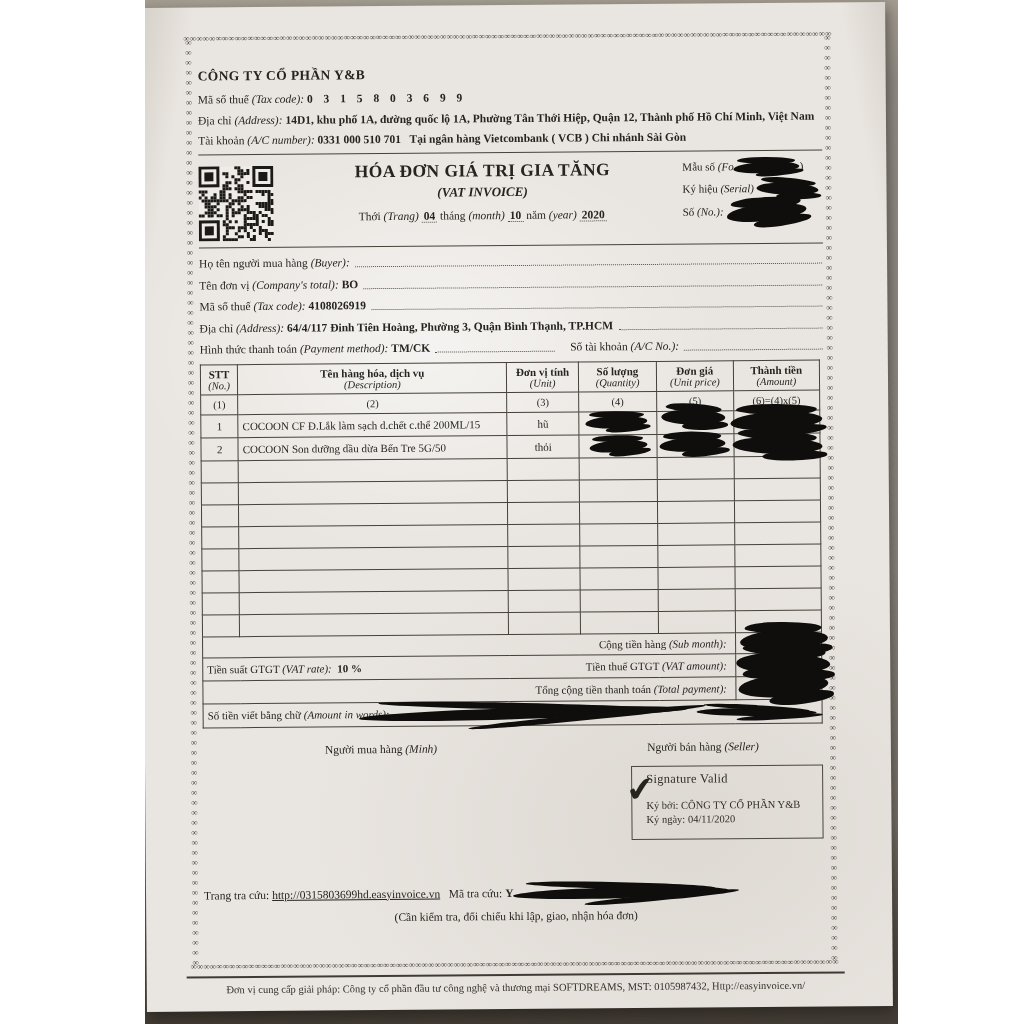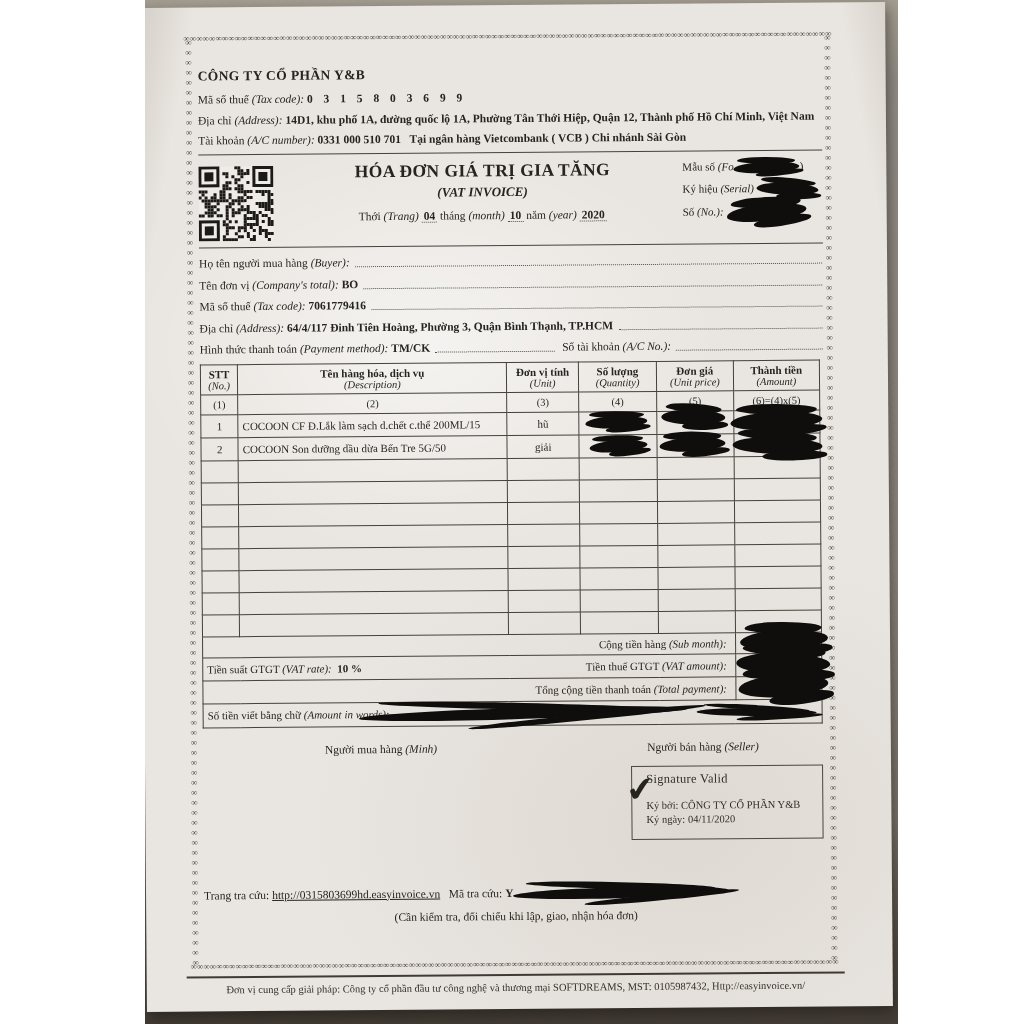--- a/index.html
+++ b/index.html
@@ -391,33 +391,33 @@
             <span class="b"></span>
             <span class="dotfill"></span>
           </div>
           <div class="bline">
             <span>Tên đơn vị</span>&nbsp;<span class="i">(Company's total):</span>&nbsp;
             <span class="b">BO</span>
             <span class="dotfill"></span>
           </div>
           <div class="bline">
             <span>Mã số thuế</span>&nbsp;<span class="i">(Tax code):</span>&nbsp;
-            <span class="b">7061779416</span>
+            <span class="b">4108026919</span>
             <span class="dotfill"></span>
           </div>
           <div class="bline">
             <span>Địa chỉ</span>&nbsp;<span class="i">(Address):</span>&nbsp;
             <span class="b">64/4/117 Đinh Tiên Hoàng, Phường 3, Quận Bình Thạnh, TP.HCM</span>
             <span class="dotfill"></span>
           </div>
           <div class="bline">
             <span>Hình thức thanh toán</span>&nbsp;<span class="i">(Payment method):</span>&nbsp;
             <span class="b">TM/CK</span>
             <span class="dotfill short"></span>
-            <span style="margin-left:6px">Số tài khoản</span>&nbsp;<span class="i">(A/C No.):</span>
+            <span style="margin-left:14px">Số tài khoản</span>&nbsp;<span class="i">(A/C No.):</span>
             <span class="dotfill"></span>
           </div>
         </div>
 
         <table class="items">
           <colgroup>
               <col style="width:37px">
               <col style="width:268px">
               <col style="width:71px">
               <col style="width:78px">
@@ -471,21 +471,21 @@
               <td class="rel">
                   <i class="scrib cellscrib" style="left:4px;top:-2px;width:64px;height:15px;transform:rotate(2deg)"></i>
                 </td>
               <td class="rel">
                   <i class="scrib cellscrib" style="left:-4px;top:1px;width:92px;height:18px;transform:rotate(-2deg)"></i>
                 </td>
             </tr>
             <tr class="irow">
               <td class="c">2</td>
               <td>COCOON Son dưỡng dầu dừa Bến Tre 5G/50</td>
-              <td class="c">giải</td>
+              <td class="c">thỏi</td>
               <td class="rel">
                   <i class="scrib cellscrib" style="left:10px;top:5px;width:58px;height:12px;transform:rotate(-3deg)"></i>
                 </td>
               <td class="rel">
                   <i class="scrib cellscrib" style="left:2px;top:3px;width:66px;height:14px"></i>
                 </td>
               <td class="rel">
                   <i class="scrib cellscrib" style="left:-2px;top:3px;width:90px;height:17px;transform:rotate(2deg)"></i>
                 </td>
             </tr>

